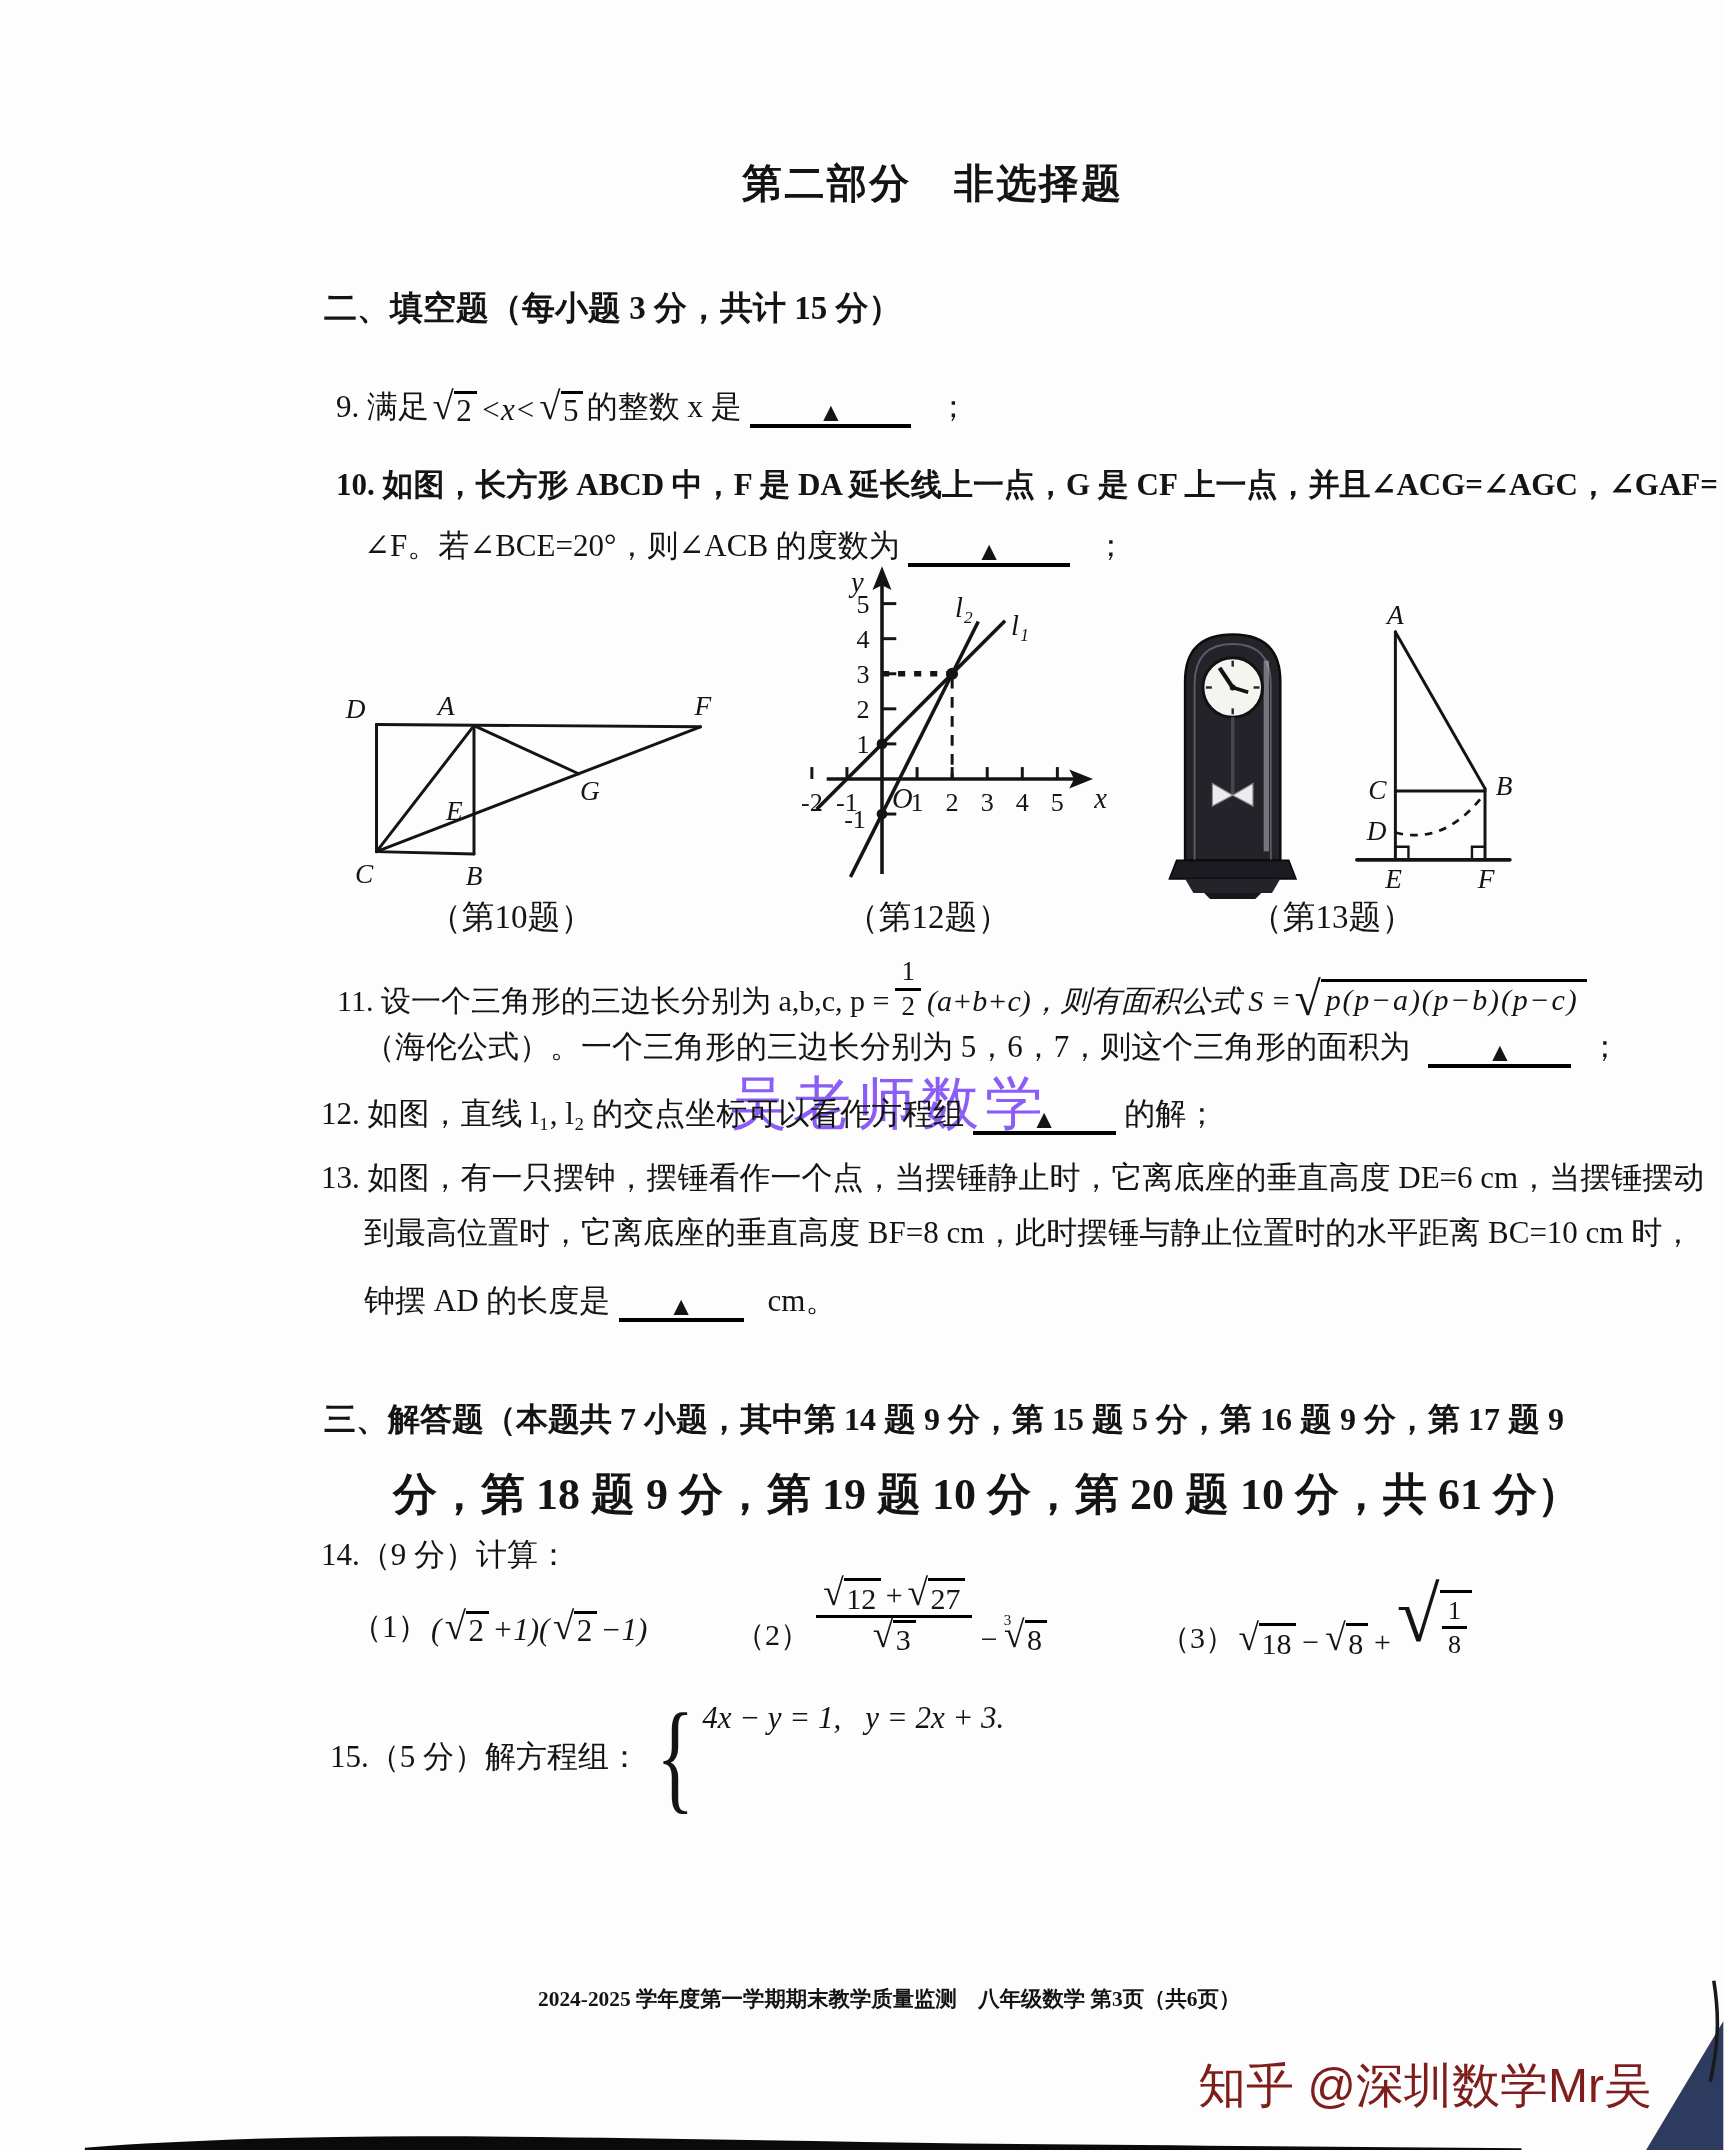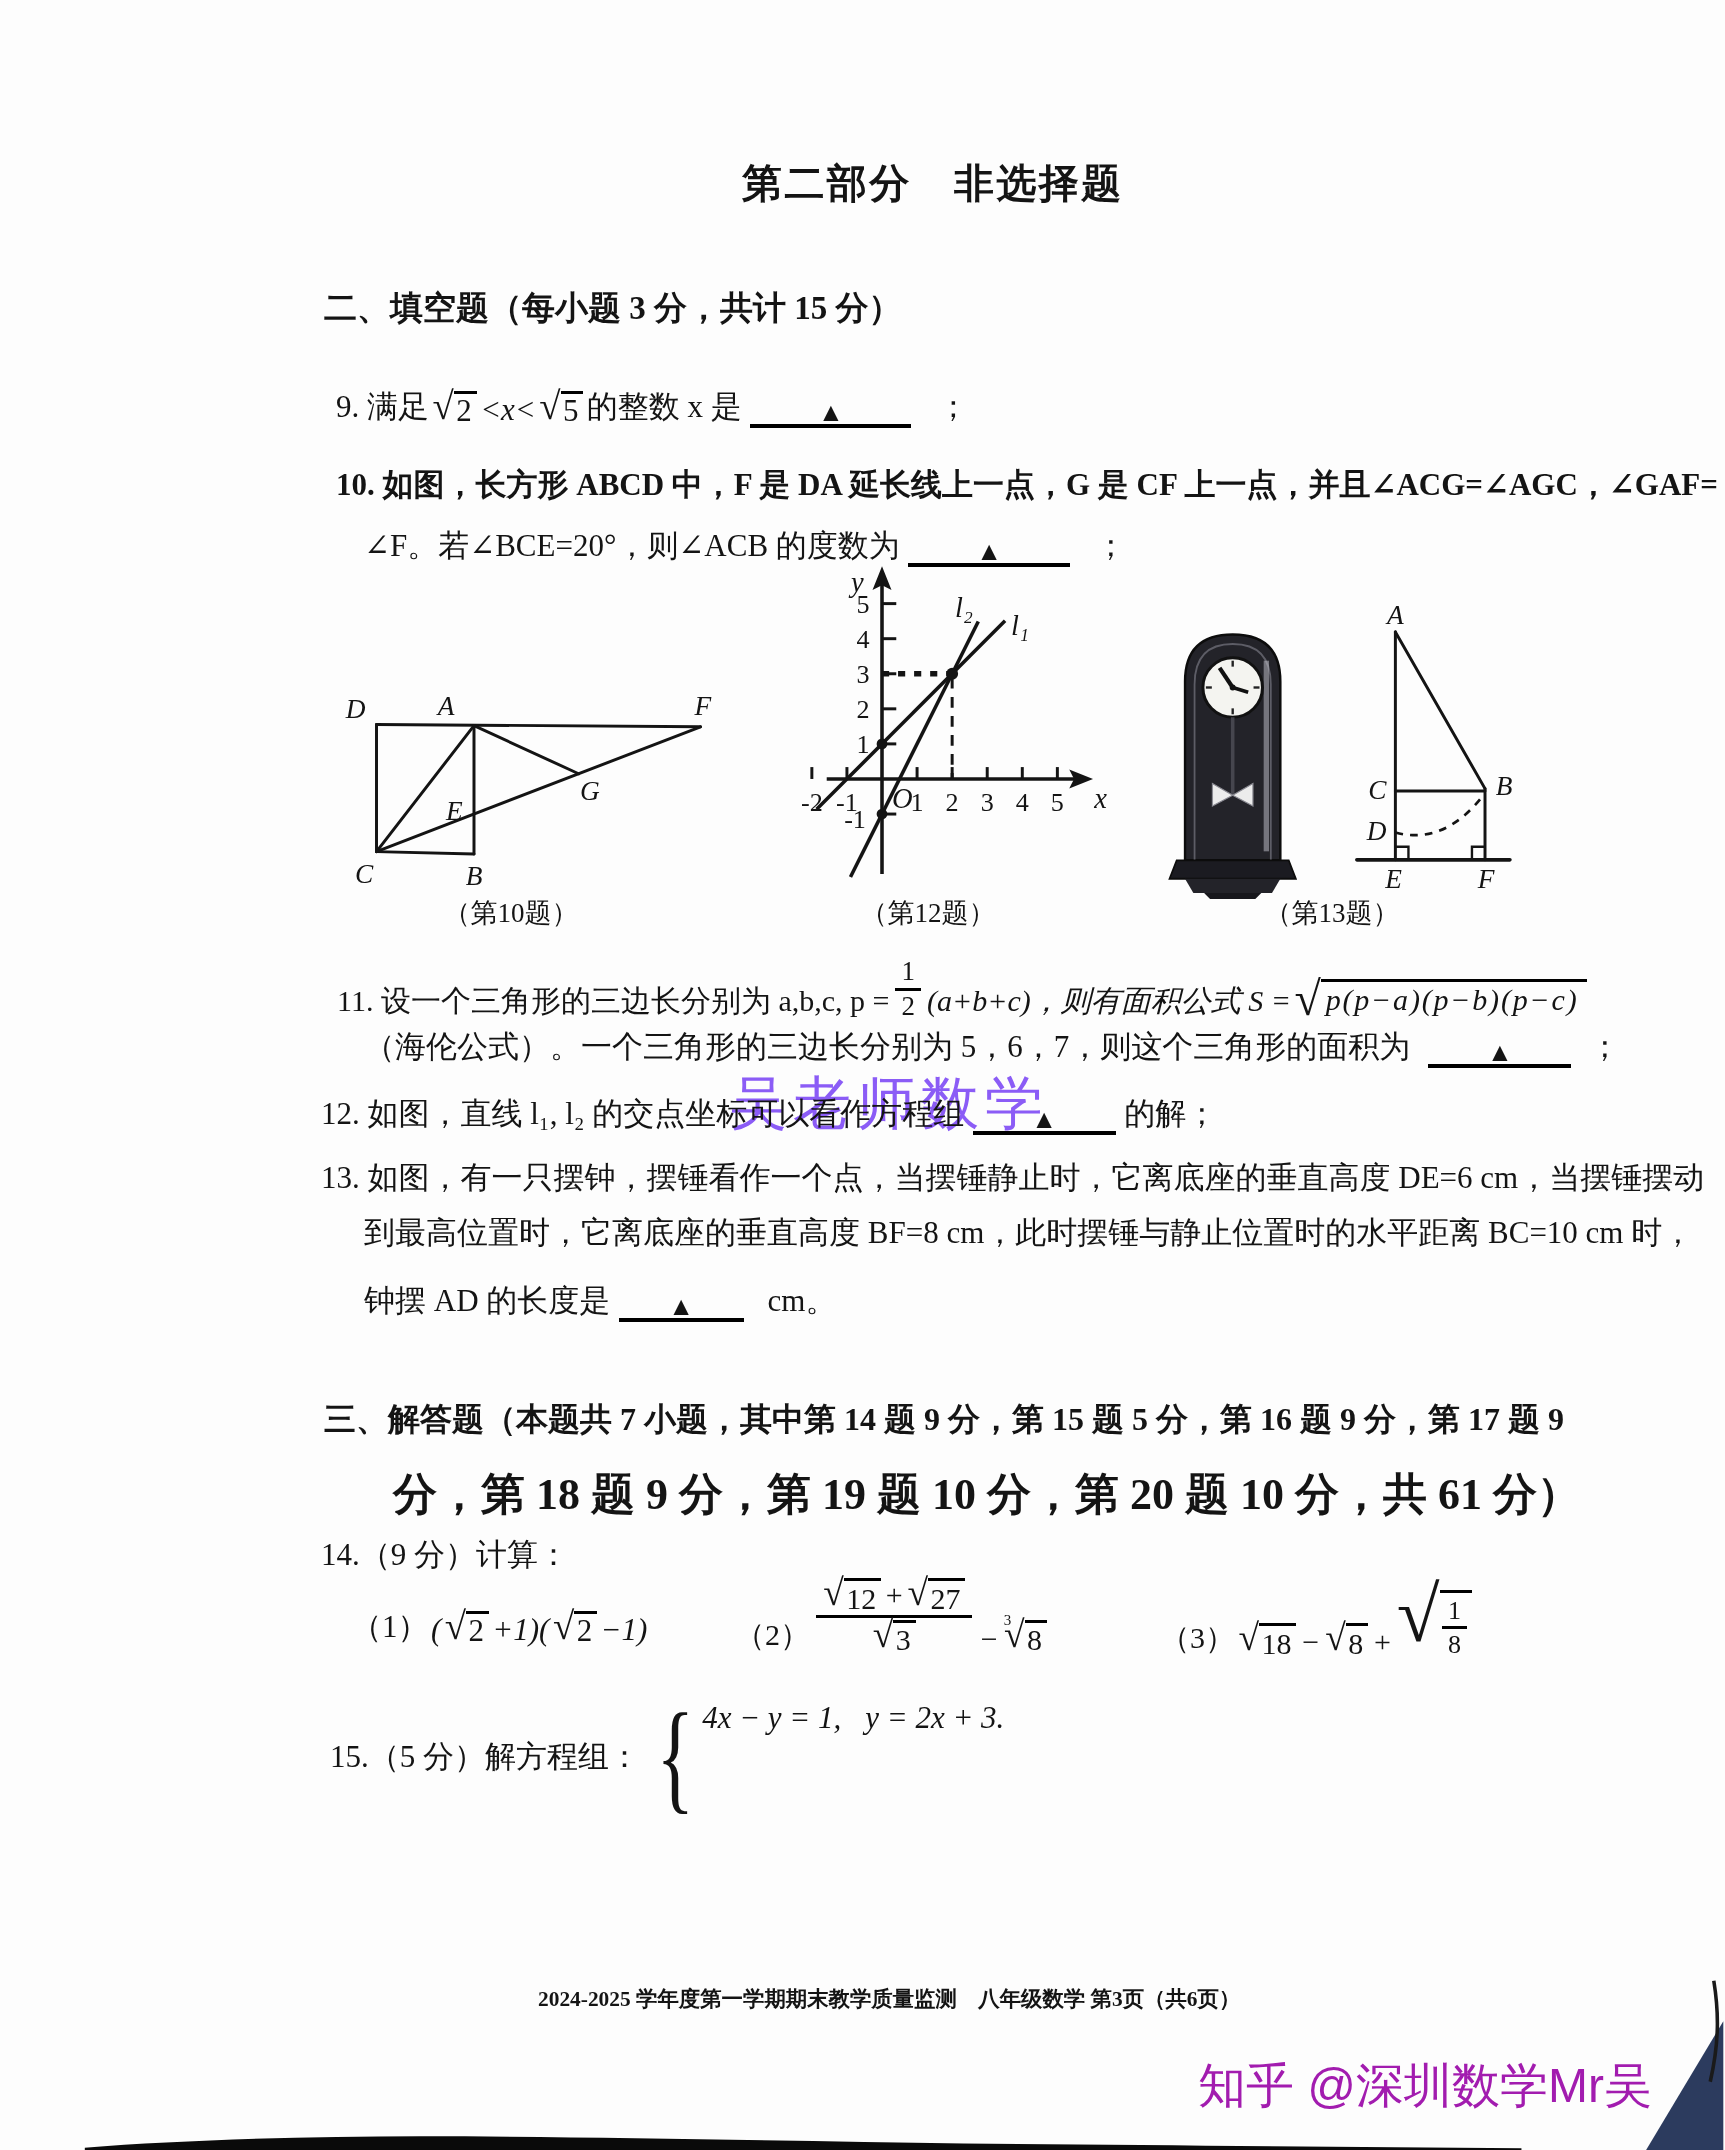--- a/index.html
+++ b/index.html
@@ -19,21 +19,21 @@
   .rsign{font-size:1.25em;line-height:0.9;transform:translateY(-2.4px);}
   .rbody{border-top:3px solid #000;line-height:1.05;padding:1.8px 4.8px 0 2.4px;}
   .rad.tall .rsign{font-size:2.6em;line-height:0.75;transform:translateY(-3.6px);}
   .rad.tall .rbody{padding-top:3.6px;}
   .ridx{font-size:0.5em;margin-right:-7.1px;transform:translateY(-8.3px);z-index:2;}
   
   .frac{display:inline-flex;flex-direction:column;align-items:center;text-align:center;
         vertical-align:middle;line-height:1.1;margin:0 3.6px;}
   .frac .fn{border-bottom:3px solid #000;padding:0 6px 1.2px 6px;display:inline-flex;align-items:flex-start;}
   .frac .fd{padding-top:1.2px;display:inline-flex;align-items:flex-start;}
-  .caption{font-size:27px;width:178px;text-align:center;white-space:nowrap;z-index:3;}
+  .caption{font-size:33px;width:178px;text-align:center;white-space:nowrap;z-index:3;}
   .wm{color:#8b5cf6;z-index:1;white-space:nowrap;font-family:"Liberation Sans","DejaVu Sans",sans-serif;}
   .eqs{display:flex;flex-direction:row;gap:24px;font-size:31px;}
   .brace{font-size:122px;line-height:113px;font-weight:400;transform:scaleX(0.65);margin:0 -4.8px 0 3.6px;}
   svg{position:absolute;z-index:2;}
   svg text{font-family:"Liberation Serif","DejaVu Serif",serif;fill:#141414;}
   svg text.it{font-style:italic;}
   .lbl15{margin-top:38px;}
 </style>
 </head>
 <body>
@@ -323,21 +323,21 @@
     <span class="t lbl15">15.（5 分）解方程组：</span>
     <span class="brace">{</span>
     <span class="eqs">
       <span class="math">4x − y = 1,</span>
       <span class="math">y = 2x + 3.</span>
     </span>
   </div>
 
   <div class="abs t b" style="left:538px;top:1986px;font-size:21.4px;">2024-2025 学年度第一学期期末教学质量监测　八年级数学 第3页（共6页）</div>
 
-  <div class="abs wm" style="left:1198px;top:2054px;font-size:48px;color:#a21caf;">知乎 @深圳数学Mr吴</div>
+  <div class="abs wm" style="left:1198px;top:2054px;font-size:48px;color:#7f1d1d;">知乎 @深圳数学Mr吴</div>
 
   <svg style="left:0;top:1963px;z-index:4;" width="1725" height="187" viewBox="0 3300 2900 315">
     <path d="M140,3615 L140,3611 C320,3597 560,3590 780,3592 C1050,3594 1350,3600 1620,3604
              C1900,3607 2230,3609 2560,3612 L2560,3615 Z" fill="#0a0a0a"></path>
     <polygon points="2770,3615 2900,3615 2900,3398" fill="#2c3b5e"></polygon>
     <path d="M2884,3330 C2892,3380 2894,3430 2878,3500" stroke="#1a1a1a" stroke-width="6" fill="none"></path>
   </svg>
 
 </div>
 

